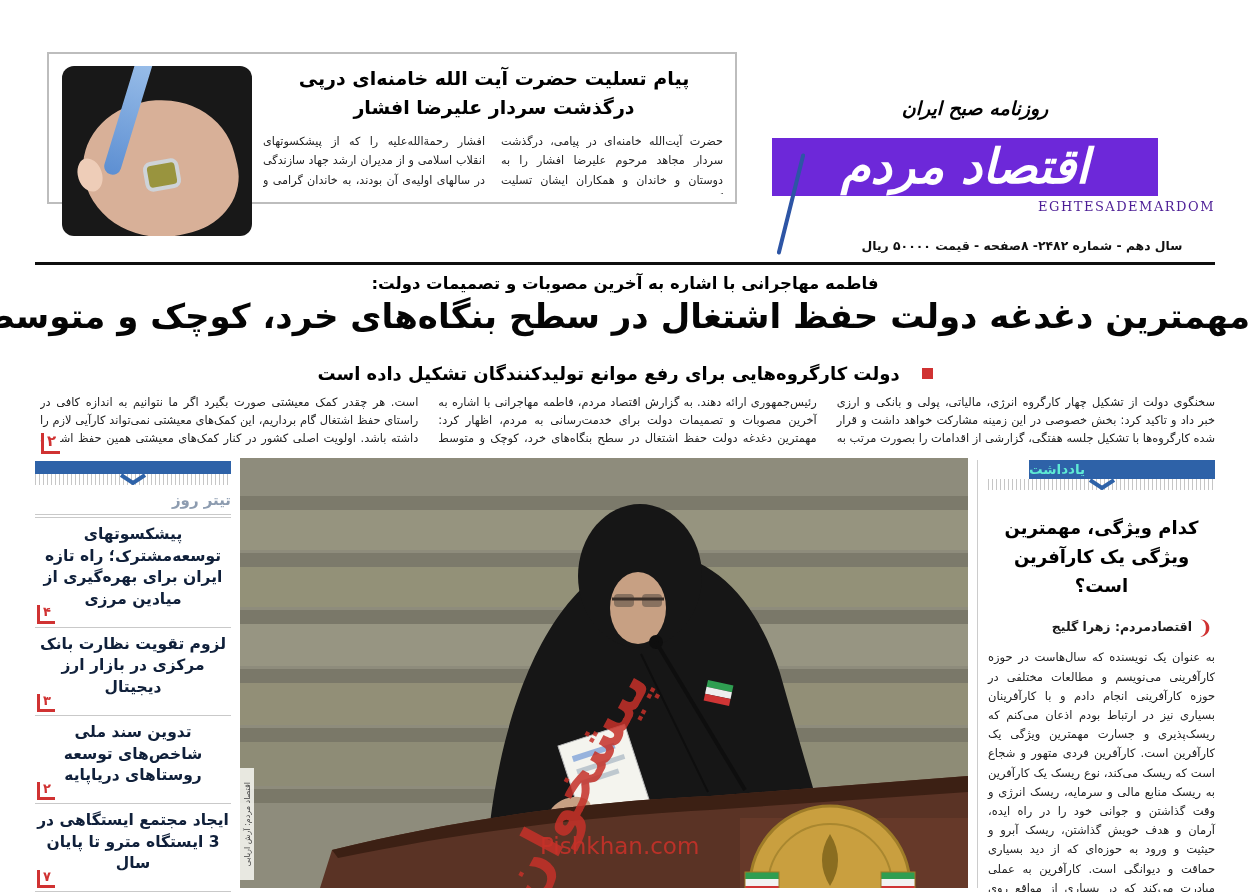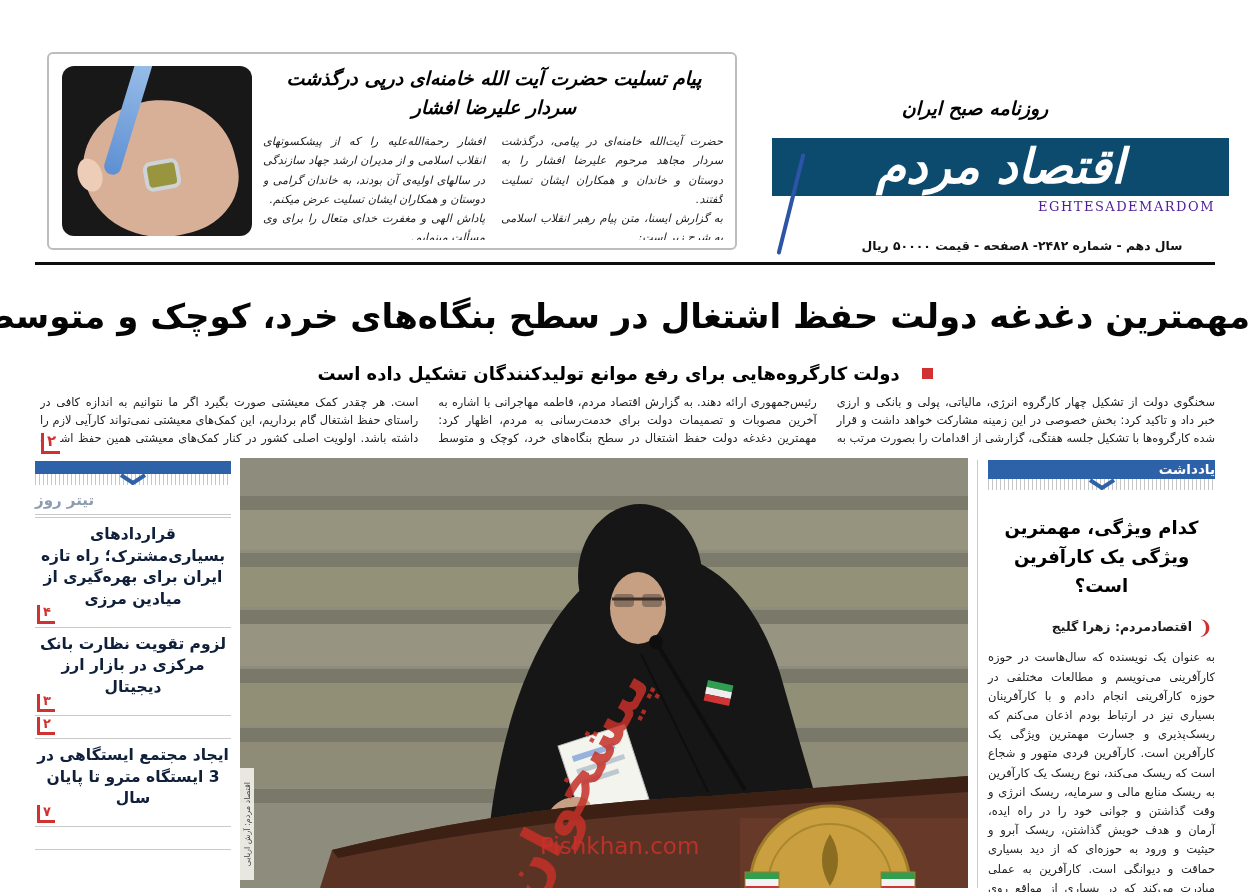--- a/index.html
+++ b/index.html
@@ -5,41 +5,41 @@
   * { margin:0; padding:0; box-sizing:border-box; }
   html,body { background:#e9e9e9; }
   .page {
     position:relative; width:1250px; height:892px; margin:0 auto;
     background:#ffffff; overflow:hidden;
     font-family:"DejaVu Sans", sans-serif; color:#111;
   }
   .abs { position:absolute; }
 
   
-  .cond-box { left:47px; top:52px; width:690px; height:198px;
-    border:2px solid #bdbdbd; border-radius:6px; background:#fff;font-style:italic; }
+  .cond-box { left:47px; top:52px; width:690px; height:152px;
+    border:2px solid #bdbdbd; border-radius:0; background:#fff; }
   .cond-photo { position:absolute; left:13px; top:12px; width:190px; height:170px;
     border-radius:12px; overflow:hidden; background:#181818; }
   .hand-blob { position:absolute; left:22px; top:34px; width:152px; height:138px;
     background:#d8b098; border-radius:48% 55% 42% 58%; transform:rotate(-14deg); }
   .pen { position:absolute; left:58px; top:-14px; width:17px; height:125px;
     background:linear-gradient(180deg,#9cc0ea,#5d8fd2); border-radius:9px; transform:rotate(17deg); }
   .ring { position:absolute; left:82px; top:94px; width:36px; height:30px;
     background:#99943e; border:4px solid #ced3d8; border-radius:8px; transform:rotate(-10deg); }
   .nail { position:absolute; left:16px; top:92px; width:24px; height:34px;
     background:#eecdb8; border-radius:50%; transform:rotate(-18deg); }
   .cond-title { position:absolute; left:212px; right:8px; top:10px; direction:rtl;
     text-align:center; font-weight:bold; font-size:19px; line-height:1.55; color:#000; }
   .cond-body { position:absolute; left:214px; right:12px; top:78px; bottom:8px; direction:rtl;
     column-count:2; column-gap:16px; font-size:11.2px; line-height:1.72;
     text-align:justify; white-space:pre-line; color:#222; overflow:hidden; }
 
   .tagline { left:850px; top:97px; width:250px; text-align:center; direction:rtl;
     color:#000000; font-size:19px; font-weight:bold; font-style:italic; }
-  .logo-band { left:772px; top:138px; width:457px; height:58px; background:#0c4a6e; }
+  .logo-band { left:772px; top:138px; width:386px; height:58px; background:#6d28d9; }
   .logo-fa { width:100%; height:100%; color:#fff; font-size:48px; font-weight:bold;
     font-style:italic; text-align:center; line-height:56px; direction:rtl; }
   .swash { left:789px; top:152px; width:4px; height:104px; background:#2d55a5;
     transform:rotate(14deg); border-radius:3px; }
   .logo-en { left:915px; top:199px; width:300px; text-align:right; color:#4c1d95;
     font-family:"DejaVu Serif", serif; font-size:13px; letter-spacing:1.5px; }
   .date1 { left:828px; top:217px; width:388px; text-align:center; direction:rtl;
     font-size:12.8px; font-weight:bold; }
   .date2 { left:828px; top:238px; width:388px; text-align:center; direction:rtl;
     font-size:12.4px; font-weight:bold; }
@@ -57,29 +57,29 @@
   .lead-body { left:40px; top:393px; width:1175px; height:62px; direction:rtl;
     column-count:3; column-gap:20px; font-size:11.4px; line-height:1.58;
     text-align:justify; color:#222; overflow:hidden; }
   .page-mark { display:inline-block; color:#d03232; font-weight:bold; font-size:15px;
     border-left:3px solid #d03232; border-bottom:3px solid #d03232;
     padding:0 4px 1px 3px; line-height:1.1; background:#fff; }
   .lead-mark { left:41px; top:433px; }
 
   
   .bar-blue { height:13px; background:#2e62a8; }
-  .bar-blue-label { height:19px; background:#2e62a8; color:#ffffff; text-align:right;
-    font-size:13.5px; font-weight:bold; line-height:19px; direction:rtl; }
+  .bar-blue-label { height:19px; background:#2e62a8; color:#5eead4; text-align:left;
+    font-size:13.5px; font-weight:bold; line-height:19px; direction:rtl;margin-left:41px; }
   .hatch { position:relative; height:11px;
     background:repeating-linear-gradient(90deg,#c6c6c6 0 1px,#fff 1px 4px); }
   .hatch svg { position:absolute; left:50%; top:0; transform:translateX(-50%); }
 
   
   .titr { left:35px; top:461px; width:196px; }
-  .tz-head { text-align:left; color:#8d9cb0; font-size:15px; font-weight:bold;
+  .tz-head { text-align:right; color:#8d9cb0; font-size:15px; font-weight:bold;
     margin-top:6px; direction:rtl; }
   .dbl { border-top:1px solid #c9c9c9; border-bottom:1px solid #c9c9c9; height:4px; margin-top:5px; }
   .tz-item { position:relative; border-bottom:1px solid #c9c9c9; padding:6px 2px 16px; }
   .tz-text { font-size:15.5px; font-weight:bold; text-align:center; direction:rtl;
     line-height:1.4; color:#10203a; }
   .tz-item .page-mark { position:absolute; left:2px; bottom:3px; font-size:13px; }
 
   
   .photo { left:240px; top:458px; width:728px; height:430px; background:#8e8c7c; }
   .photo-credit-strip { position:absolute; left:0; bottom:8px; width:14px; height:112px;
@@ -122,47 +122,49 @@
 
   <div class="abs tagline">روزنامه صبح ایران</div>
   <div class="abs logo-band">
     <div class="logo-fa">اقتصاد مردم</div>
   </div>
   <div class="abs swash"></div>
   <div class="abs logo-en">EGHTESADEMARDOM</div>
   <div class="abs date2">سال دهم - شماره ۲۴۸۲- ۸صفحه - قیمت ۵۰۰۰۰ ریال</div>
   <div class="abs mast-rule"></div>
 
+  <div class="abs kicker">فاطمه مهاجرانی با اشاره به آخرین مصوبات و تصمیمات دولت:</div>
   <div class="abs headline">مهمترین دغدغه دولت حفظ اشتغال در سطح بنگاه‌های خرد، کوچک و متوسط است</div>
   <div class="abs subhead-row">
     <span class="red-sq"></span>
     <span class="subhead">دولت کارگروه‌هایی برای رفع موانع تولیدکنندگان تشکیل داده است</span>
   </div>
   <div class="abs lead-body">سخنگوی دولت از تشکیل چهار کارگروه انرژی، مالیاتی، پولی و بانکی و ارزی خبر داد و تاکید کرد: بخش خصوصی در این زمینه مشارکت خواهد داشت و قرار شده کارگروه‌ها با تشکیل جلسه هفتگی، گزارشی از اقدامات را بصورت مرتب به رئیس‌جمهوری ارائه دهند. به گزارش اقتصاد مردم، فاطمه مهاجرانی با اشاره به آخرین مصوبات و تصمیمات دولت برای خدمت‌رسانی به مردم، اظهار کرد: مهمترین دغدغه دولت حفظ اشتغال در سطح بنگاه‌های خرد، کوچک و متوسط است. هر چقدر کمک معیشتی صورت بگیرد اگر ما نتوانیم به اندازه کافی در راستای حفظ اشتغال گام برداریم، این کمک‌های معیشتی نمی‌تواند کارآیی لازم را داشته باشد. اولویت اصلی کشور در کنار کمک‌های معیشتی همین حفظ اشتغال است. وی افزود: در همین زمینه رئیس‌جمهوری جلساتی را با استاندار اقتصادی، فعالان اقتصادی و بازرگانی و کارآفرینان برگزار کرده است. در جلسه با استاندار اقتصاد در دو نوبت انجام شد و…</div>
   <span class="abs lead-mark page-mark">۲</span>
 
   <div class="abs titr">
     <div class="bar-blue"></div>
     <div class="hatch">
       <svg width="28" height="11">
         <polyline points="2,1 14,9 26,1" fill="none" stroke="#2e62a8" stroke-width="4"></polyline>
       </svg>
     </div>
     <div class="tz-head">تیتر روز</div>
     <div class="dbl"></div>
 
     <div class="tz-item">
-      <div class="tz-text">قراردادهای بسیاری‌مشترک؛ راه تازه ایران برای بهره‌گیری از میادین مرزی</div>
+      <div class="tz-text">پیشکسوتهای توسعه‌مشترک؛ راه تازه ایران برای بهره‌گیری از میادین مرزی</div>
       <span class="page-mark">۴</span>
     </div>
     <div class="tz-item">
       <div class="tz-text">لزوم تقویت نظارت بانک مرکزی در بازار ارز دیجیتال</div>
       <span class="page-mark">۳</span>
     </div>
     <div class="tz-item">
+      <div class="tz-text">تدوین سند ملی شاخص‌های توسعه روستاهای دریاپایه</div>
       <span class="page-mark">۲</span>
     </div>
     <div class="tz-item">
       <div class="tz-text">ایجاد مجتمع ایستگاهی در 3 ایستگاه مترو تا پایان سال</div>
       <span class="page-mark">۷</span>
     </div>
     <div class="tz-item">
       
       
     </div>

